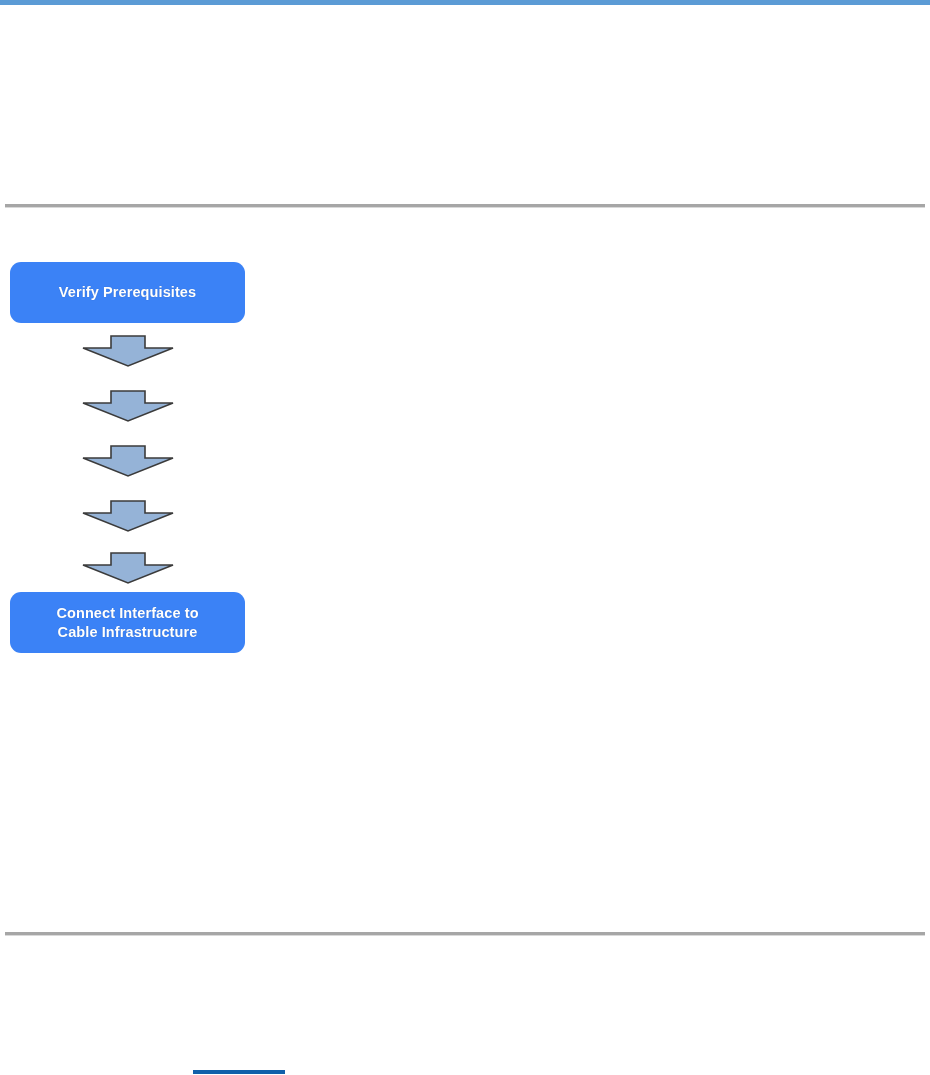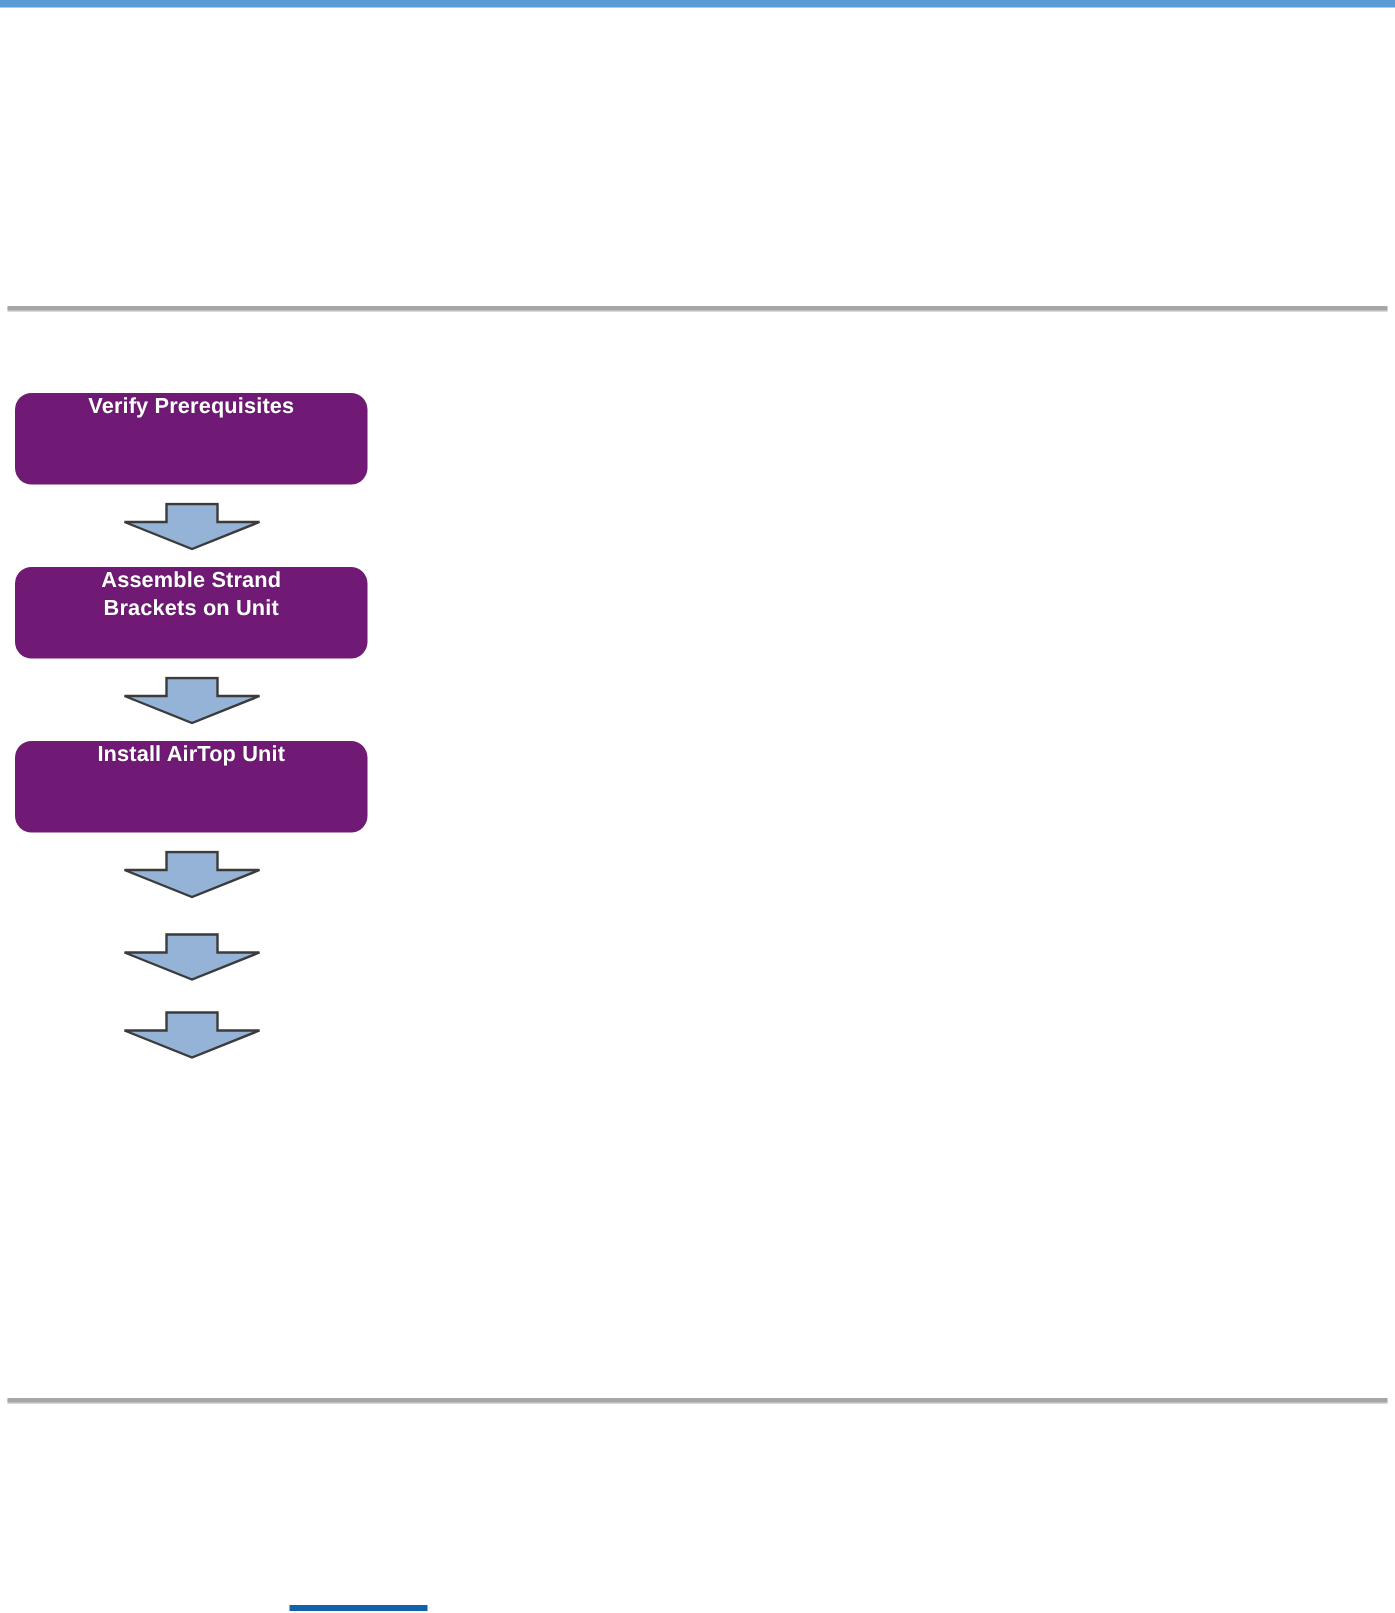--- a/index.html
+++ b/index.html
@@ -58,24 +58,24 @@
 
   .flow-row {
     display: block;
   }
 
   
   .node {
     position: relative;
     width: 235px;
     height: 61px;
-    background: #701a75;
+    background: #3b82f6;
     border-radius: 11px;
     display: flex;
-    align-items: flex-start;
+    align-items: center;
     justify-content: center;
     box-sizing: border-box;
     padding: 0 6px;
   }
   .node-label {
     color: #ffffff;
     font-size: 14.5px;
     font-weight: bold;
     line-height: 1.28;
     text-align: center;
@@ -113,38 +113,27 @@
       <span class="node-label">Verify Prerequisites</span>
     </div>
   </div>
 
   <div class="connector">
     <svg class="arrow-svg" width="92" height="32" viewBox="0 0 92 32">
       <polygon points="29,1 63,1 63,13 91,13 46,31 1,13 29,13" fill="#95B3D7" stroke="#3B3B3B" stroke-width="1.6" stroke-linejoin="miter"></polygon>
     </svg>
   </div>
 
-  <div class="flow-row">
-    <div class="node">
-      <span class="node-label">Assemble Strand
-Brackets on Unit</span>
-    </div>
-  </div>
 
   <div class="connector">
     <svg class="arrow-svg" width="92" height="32" viewBox="0 0 92 32">
       <polygon points="29,1 63,1 63,13 91,13 46,31 1,13 29,13" fill="#95B3D7" stroke="#3B3B3B" stroke-width="1.6" stroke-linejoin="miter"></polygon>
     </svg>
   </div>
 
-  <div class="flow-row">
-    <div class="node">
-      <span class="node-label">Install AirTop Unit</span>
-    </div>
-  </div>
 
   <div class="connector">
     <svg class="arrow-svg" width="92" height="32" viewBox="0 0 92 32">
       <polygon points="29,1 63,1 63,13 91,13 46,31 1,13 29,13" fill="#95B3D7" stroke="#3B3B3B" stroke-width="1.6" stroke-linejoin="miter"></polygon>
     </svg>
   </div>
 
 
   <div class="connector">
     <svg class="arrow-svg" width="92" height="32" viewBox="0 0 92 32">
@@ -152,18 +141,24 @@
     </svg>
   </div>
 
 
   <div class="connector tight">
     <svg class="arrow-svg" width="92" height="32" viewBox="0 0 92 32">
       <polygon points="29,1 63,1 63,13 91,13 46,31 1,13 29,13" fill="#95B3D7" stroke="#3B3B3B" stroke-width="1.6" stroke-linejoin="miter"></polygon>
     </svg>
   </div>
 
+  <div class="flow-row">
+    <div class="node">
+      <span class="node-label">Connect Interface to
+Cable Infrastructure</span>
+    </div>
+  </div>
 
 </div>
 
 <div class="hrule hrule-bottom"></div>
 
 <div class="bottom-bar"></div>
 
 </body></html>

